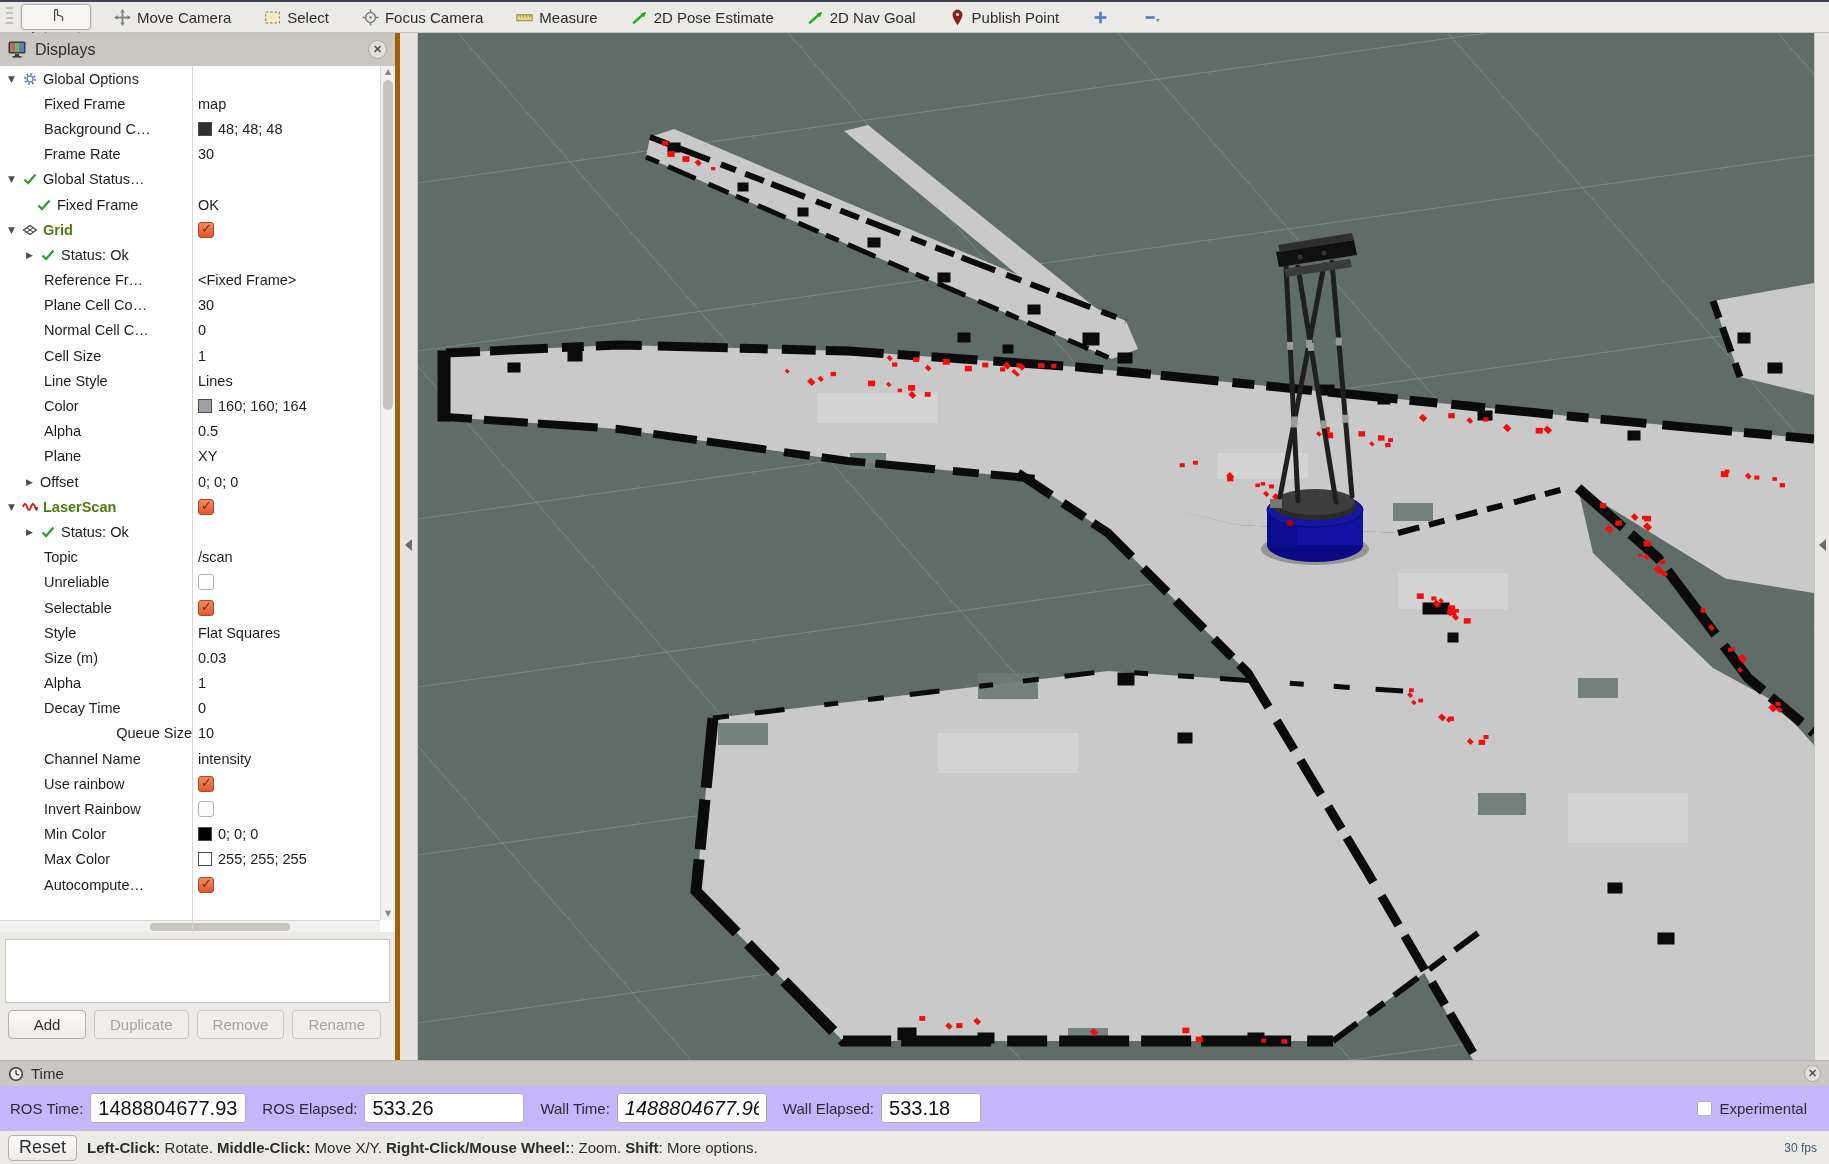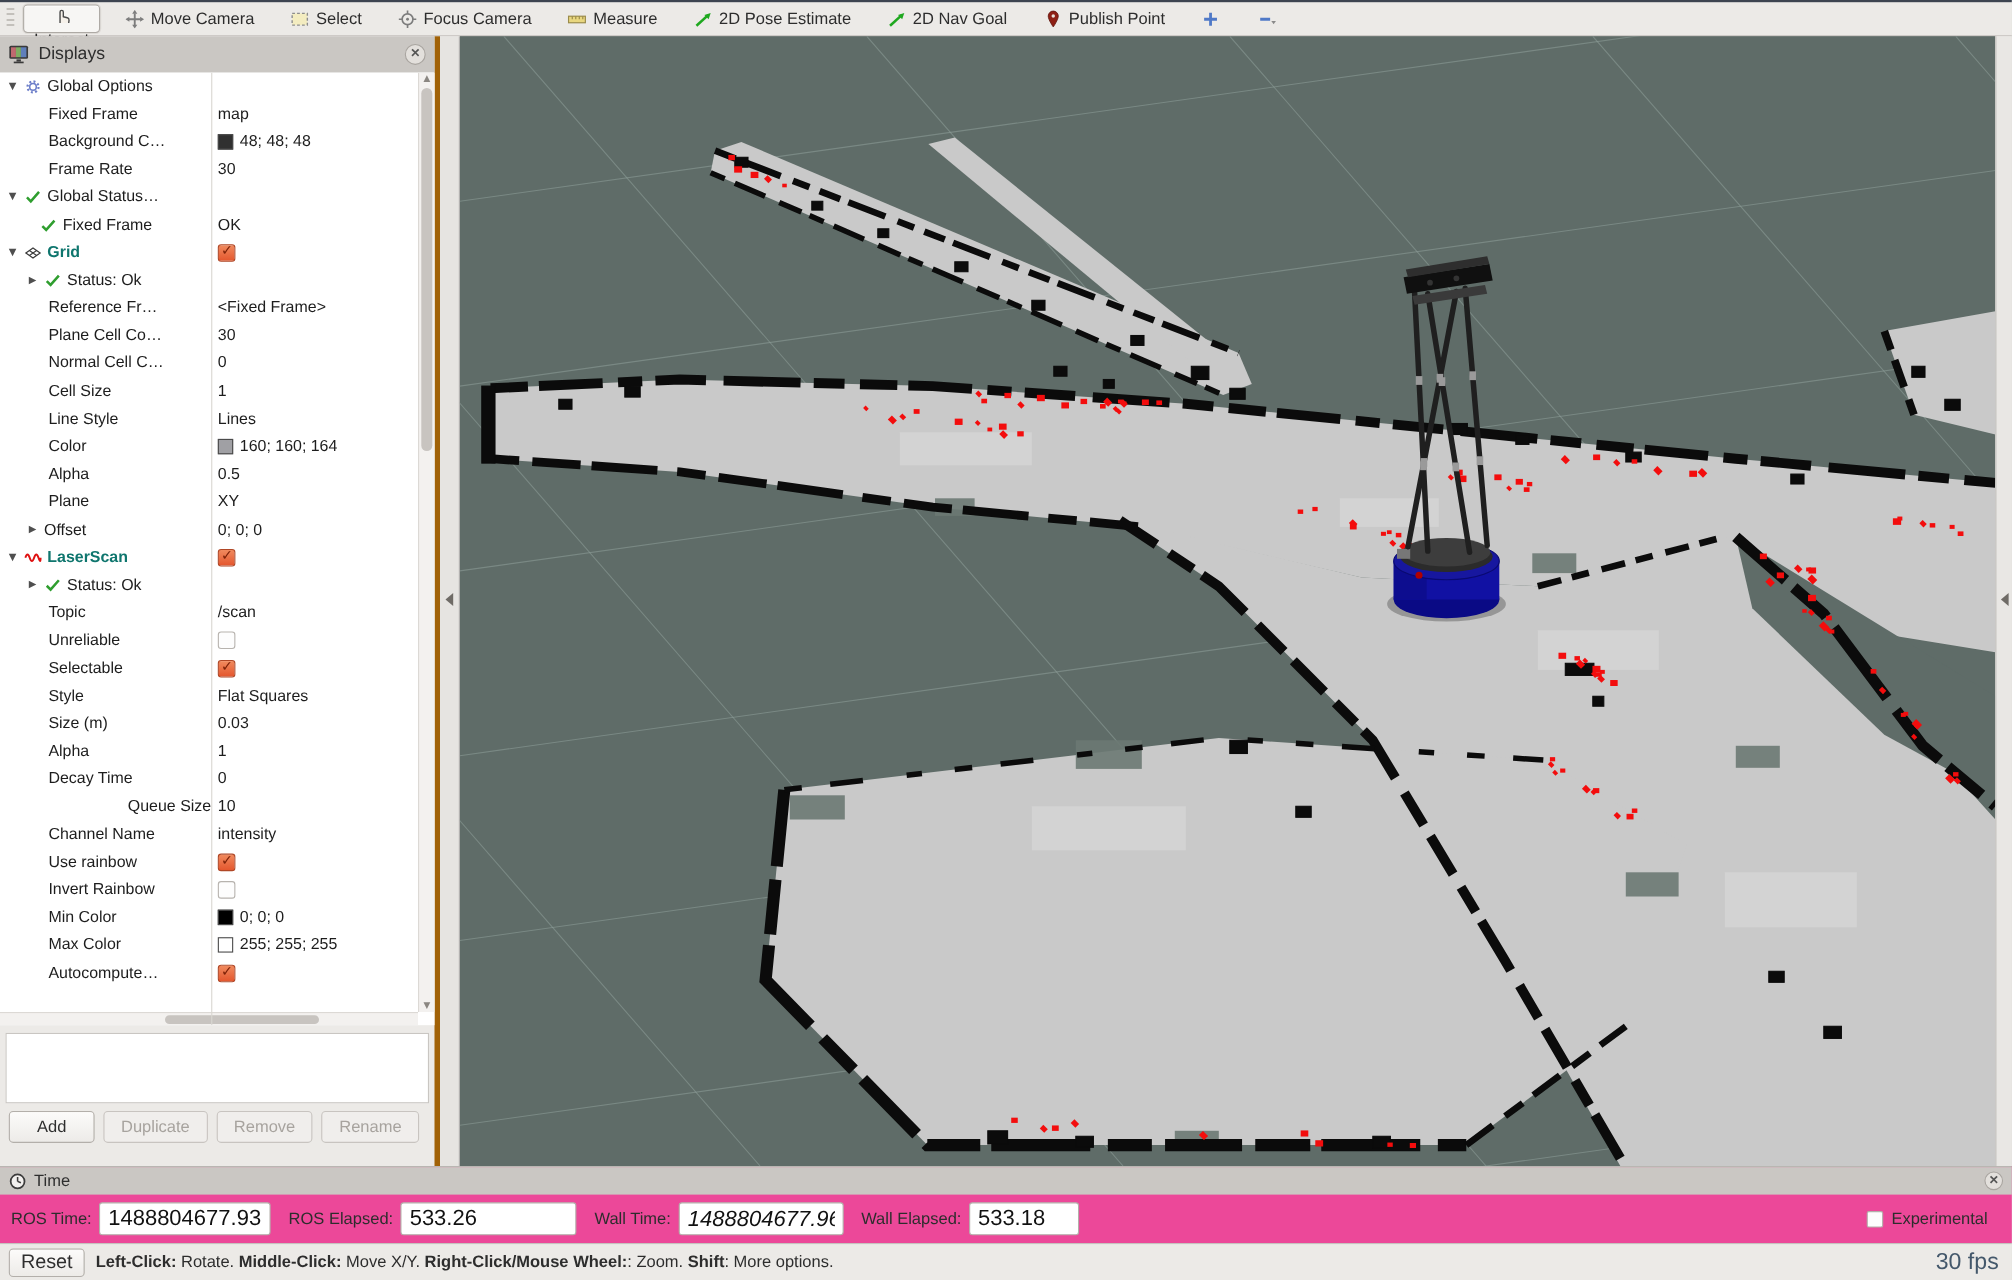--- a/index.html
+++ b/index.html
@@ -30,21 +30,21 @@
                display:flex; align-items:center; justify-content:center; line-height:1; }
 
   .tree { height:866px; flex:none; background:#ffffff; position:relative; overflow:hidden; }
   .tree::after { content:""; position:absolute; left:192px; top:0; bottom:0; border-left:1px solid #d9d6d2; }
   .tree-row { height:25.2px; display:flex; align-items:center; font-size:14.5px; color:#1d1d1d; }
   .row-label { width:192px; flex:none; display:flex; align-items:center; gap:5px;
                overflow:hidden; white-space:nowrap; height:100%; }
   .row-value { flex:1; display:flex; align-items:center; gap:6px; padding-left:6px;
                overflow:hidden; white-space:nowrap; height:100%; }
   .exp { width:11px; flex:none; font-size:9px; color:#4f4f4f; font-family:"DejaVu Sans",sans-serif; text-align:center; }
-  .lbl-blue { color:#0f766e; font-weight:bold; }
+  .lbl-blue { color:#4d7c0f; font-weight:bold; }
   .sw { width:14px; height:14px; flex:none; border:1px solid #4a4a4a; display:inline-block; }
   .cb { width:16px; height:16px; flex:none; border-radius:3px; display:inline-block; position:relative; }
   .cb.on { background:linear-gradient(#f08a5e,#e4572e); border:1px solid #b04726; }
   .cb.on::after { content:"\2713"; position:absolute; left:2px; top:-2px; color:#7d2208;
                   font-weight:bold; font-size:13px; font-family:"DejaVu Sans",sans-serif; }
   .cb.off { background:#fdfdfd; border:1px solid #b7b3ae; }
 
   .vscroll { position:absolute; top:0; right:0; bottom:12px; width:15px; background:#f3f1ef;
              border-left:1px solid #dcd9d5; }
   .vscroll .thumb { position:absolute; top:14px; left:2px; width:10px; height:330px; border-radius:5px; background:#c8c4c0; }
@@ -63,42 +63,42 @@
 
   .vsplit { width:18px; flex:none; background:#e6e4e1; border-right:1px solid #c6c3bf; position:relative; }
   .rstrip { width:15px; flex:none; background:#e9e7e4; border-left:1px solid #c6c3bf; position:relative; }
   .collapse-arrow { position:absolute; top:506px; left:5px; width:0; height:0;
                     border-top:6px solid transparent; border-bottom:6px solid transparent;
                     border-right:7px solid #6f6b66; }
   .viewport { flex:1; position:relative; background:#5f6c68; min-width:0; }
   .viewport svg { position:absolute; inset:0; width:100%; height:100%; }
 
   
-  .time-panel { height:70px; flex:none; background:#ec4899; border-top:1px solid #b9b6b2;
+  .time-panel { height:70px; flex:none; background:#c4b5fd; border-top:1px solid #b9b6b2;
                 display:flex; flex-direction:column; }
   .time-header { height:25px; flex:none; background:#cac7c3; display:flex; align-items:center;
                  gap:7px; padding:0 8px; font-size:15px; color:#2e2e2e; }
   .time-header .close-btn { width:17px; height:17px; }
   .time-row { flex:1; display:flex; align-items:center; padding:0 10px; font-size:15px; color:#2d2d2d; }
   .time-field { display:flex; align-items:center; gap:7px; margin-right:16px; }
   .time-input { height:30px; border:1px solid #b3afaa; border-radius:3px; background:#fff;
                 font-size:20px; padding:0 7px; color:#111; font-family:"Liberation Sans",sans-serif; }
   .tf-1 .time-input{ width:156px; } .tf-2 .time-input{ width:160px; }
   .tf-3 .time-input{ width:150px;font-style:italic; } .tf-4 .time-input{ width:100px; }
   .exp-group { margin-left:auto; display:flex; align-items:center; gap:7px; margin-right:12px; }
   .exp-cb { width:15px; height:15px; border:1px solid #b3afaa; background:#fdfdfd; border-radius:2px; }
 
   
   .statusbar { height:34px; flex:none; background:#eceae7; border-top:1px solid #c6c3bf;
                display:flex; align-items:center; gap:10px; padding:0 8px; font-size:15px; color:#2d2d2d; }
   .reset-btn { height:26px; padding:0 10px; font-size:18px; border-radius:4px; border:1px solid #b3afaa;
                background:linear-gradient(#fcfbfa,#edebe8); color:#2e2e2e; }
   .help-text { flex:1; white-space:nowrap; overflow:hidden; }
   .help-text b { font-weight:bold; }
-  .fps { color:#44586b; font-size:21px; margin-right:4px; white-space:nowrap; }
+  .fps { color:#44586b; font-size:12px; margin-right:4px; white-space:nowrap; }
 </style>
 </head>
 <body>
 
 <div class="app">
 
   <div class="toolbar">
     <div class="tb-grip"></div>
     <div id="toolbar-mount" style="display:flex;align-items:center;">
         <div class="tb-btn active">

